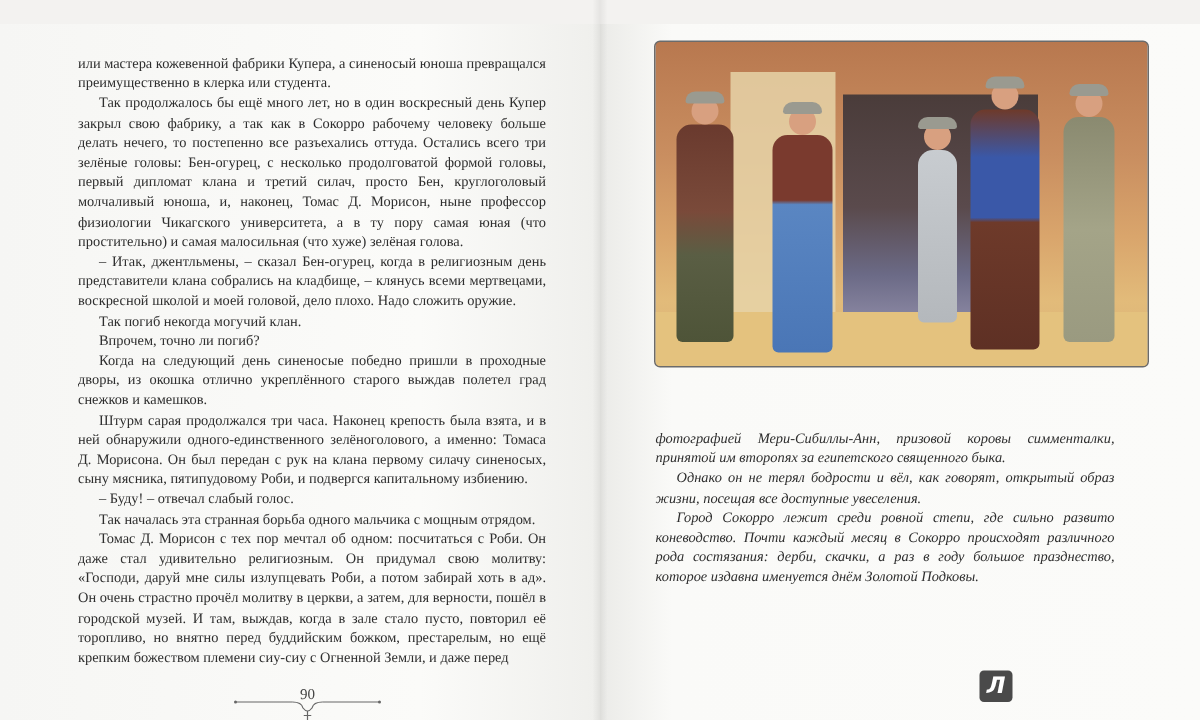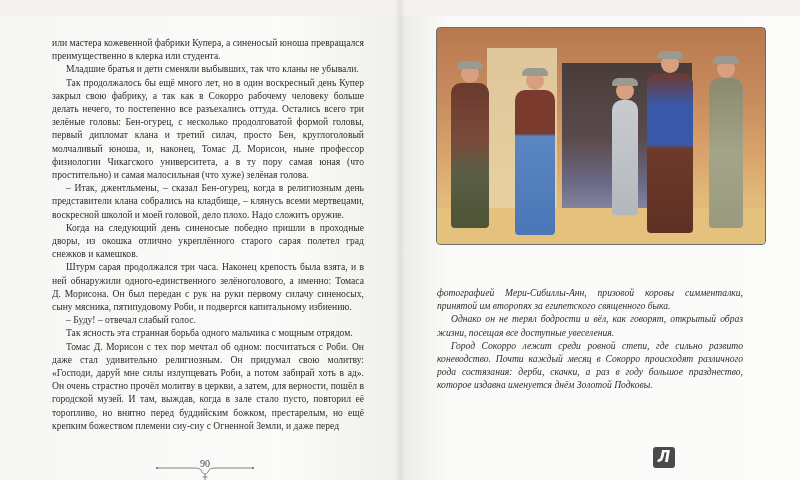--- a/index.html
+++ b/index.html
@@ -43,27 +43,28 @@
   .logo { position: absolute; left: 653px; top: 447px; width: 22px; height: 21px; background: #4a4a4a; border-radius: 3px; color: #fff;
           font-family: "DejaVu Sans", sans-serif; font-weight: bold; font-style: italic; font-size: 15px; line-height: 21px; text-align: center; }
 </style>
 </head>
 <body>
 
 <div class="spread">
   <div class="page left">
     <div class="text-block">
       <p class="para cont">или мастера кожевенной фабрики Купера, а синеносый юноша превращался преимущественно в клерка или студента.</p>
-      <p class="para">Младшие братья и дети сменяли выбывших, так что кланы не убывали.</p>
       <p class="para">Так продолжалось бы ещё много лет, но в один воскресный день Купер закрыл свою фабрику, а так как в Сокорро рабочему человеку больше делать нечего, то постепенно все разъехались оттуда. Остались всего три зелёные головы: Бен-огурец, с несколько продолговатой формой головы, первый дипломат клана и третий силач, просто Бен, круглоголовый молчаливый юноша, и, наконец, Томас Д. Морисон, ныне профессор физиологии Чикагского университета, а в ту пору самая юная (что простительно) и самая малосильная (что хуже) зелёная голова.</p>
       <p class="para">– Итак, джентльмены, – сказал Бен-огурец, когда в религиозным день представители клана собрались на кладбище, – клянусь всеми мертвецами, воскресной школой и моей головой, дело плохо. Надо сложить оружие.</p>
-      <p class="para">Когда на следующий день синеносые победно пришли в проходные дворы, из окошка отлично укреплённого старого сарая полетел град снежков и камешков.</p>
-      <p class="para">Штурм сарая продолжался три часа. Наконец крепость была взята, и в ней обнаружили одного-единственного зелёноголового, а именно: Томаса Д. Морисона. Он был передан с рук на руки первому силачу синеносых, сыну мясника, пятипудовому Роби, и подвергся капитальному избиению.</p>
+      <p class="para">Так погиб некогда могучий клан.</p>
+      <p class="para">Впрочем, точно ли погиб?</p>
+      <p class="para">Когда на следующий день синеносые победно пришли в проходные дворы, из окошка отлично укреплённого старого выждав полетел град снежков и камешков.</p>
+      <p class="para">Штурм сарая продолжался три часа. Наконец крепость была взята, и в ней обнаружили одного-единственного зелёноголового, а именно: Томаса Д. Морисона. Он был передан с рук на клана первому силачу синеносых, сыну мясника, пятипудовому Роби, и подвергся капитальному избиению.</p>
       <p class="para">– Буду! – отвечал слабый голос.</p>
-      <p class="para">Так ясность эта странная борьба одного мальчика с мощным отрядом.</p>
+      <p class="para">Так началась эта странная борьба одного мальчика с мощным отрядом.</p>
       <p class="para">Томас Д. Морисон с тех пор мечтал об одном: посчитаться с Роби. Он даже стал удивительно религиозным. Он придумал свою молитву: «Господи, даруй мне силы излупцевать Роби, а потом забирай хоть в ад». Он очень страстно прочёл молитву в церкви, а затем, для верности, пошёл в городской музей. И там, выждав, когда в зале стало пусто, повторил её торопливо, но внятно перед буддийским божком, престарелым, но ещё крепким божеством племени сиу-сиу с Огненной Земли, и даже перед</p>
     </div>
     <div class="folio">
       <svg width="100" height="24" viewBox="0 0 100 24">
         <line x1="2" y1="10" x2="40" y2="10" stroke="#666" stroke-width="0.8"></line>
         <circle cx="2" cy="10" r="1" fill="#666"></circle>
         <path d="M40 10 Q46 10 47 14 Q50 18 53 14 Q54 10 60 10" fill="none" stroke="#666" stroke-width="0.8"></path>
         <line x1="60" y1="10" x2="98" y2="10" stroke="#666" stroke-width="0.8"></line>
         <circle cx="98" cy="10" r="1" fill="#666"></circle>
         <line x1="50" y1="16" x2="50" y2="22" stroke="#666" stroke-width="0.8"></line>

